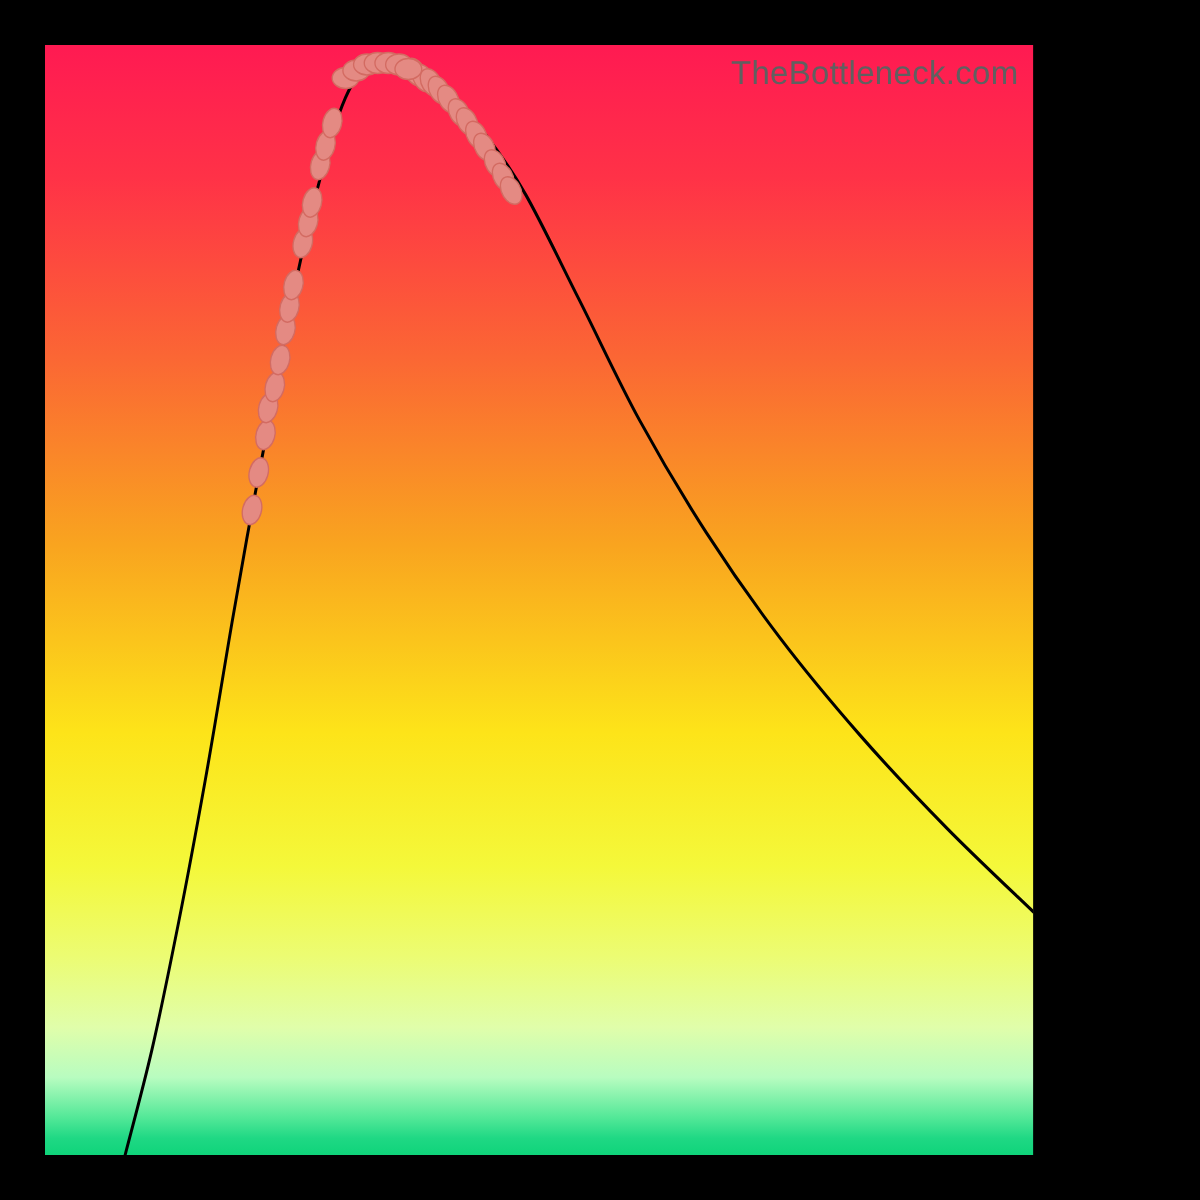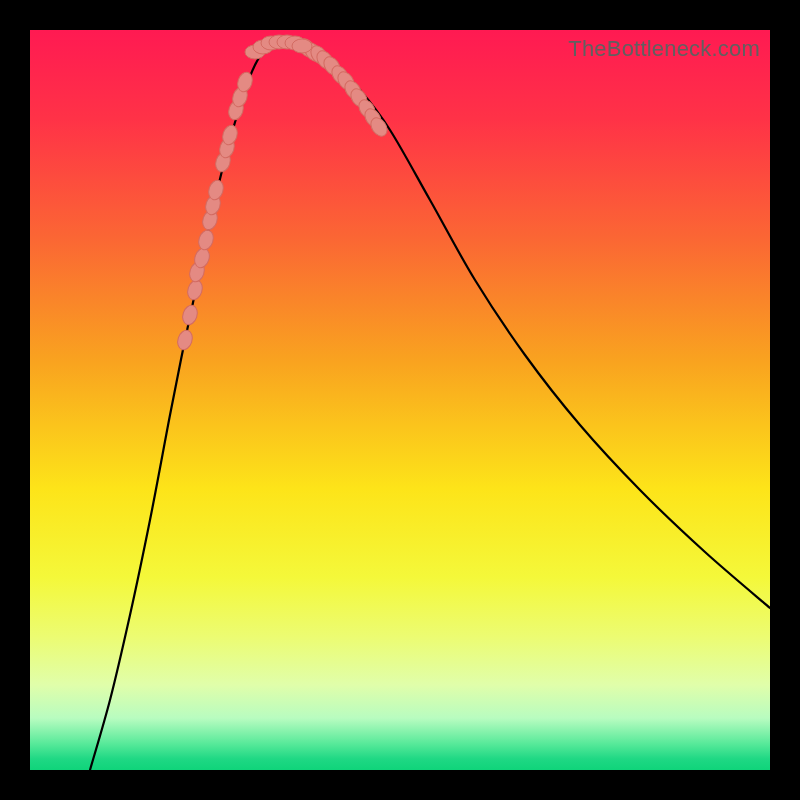--- a/index.html
+++ b/index.html
@@ -16,21 +16,21 @@
     left: 0;
     top: 0;
     width: 800px;
     height: 800px;
     background: #000;
   }
   .plot {
     position: absolute;
     left: 30px;
     top: 30px;
-    width: 740px;
+    width: 659px;
     height: 740px;
     overflow: hidden;
   }
   .gradient {
     position: absolute;
     left: 0; top: 0;
     width: 100%;
     height: 100%;
   }
   .watermark {

